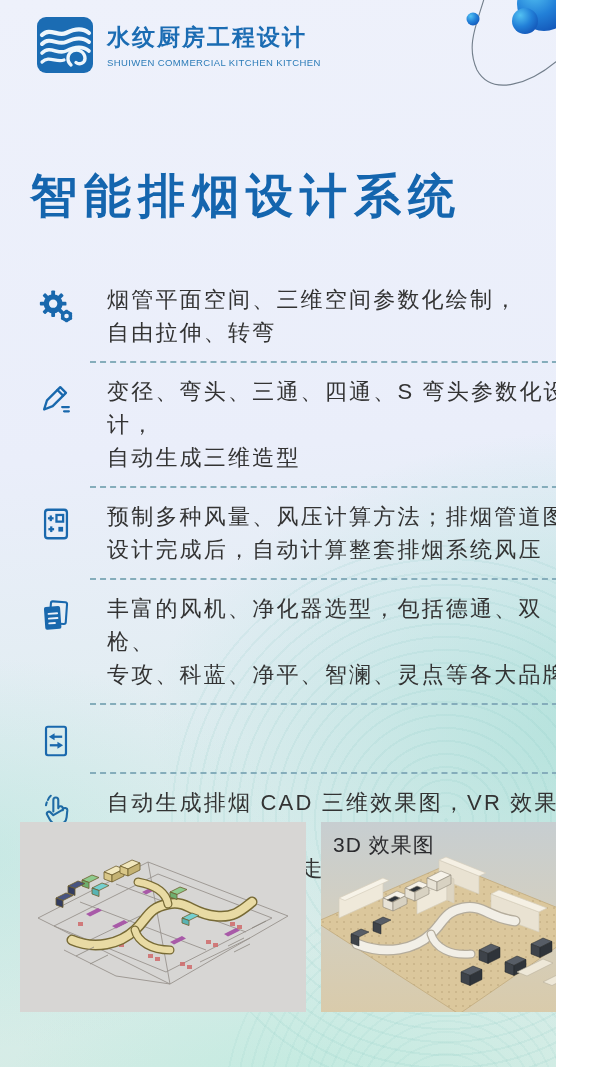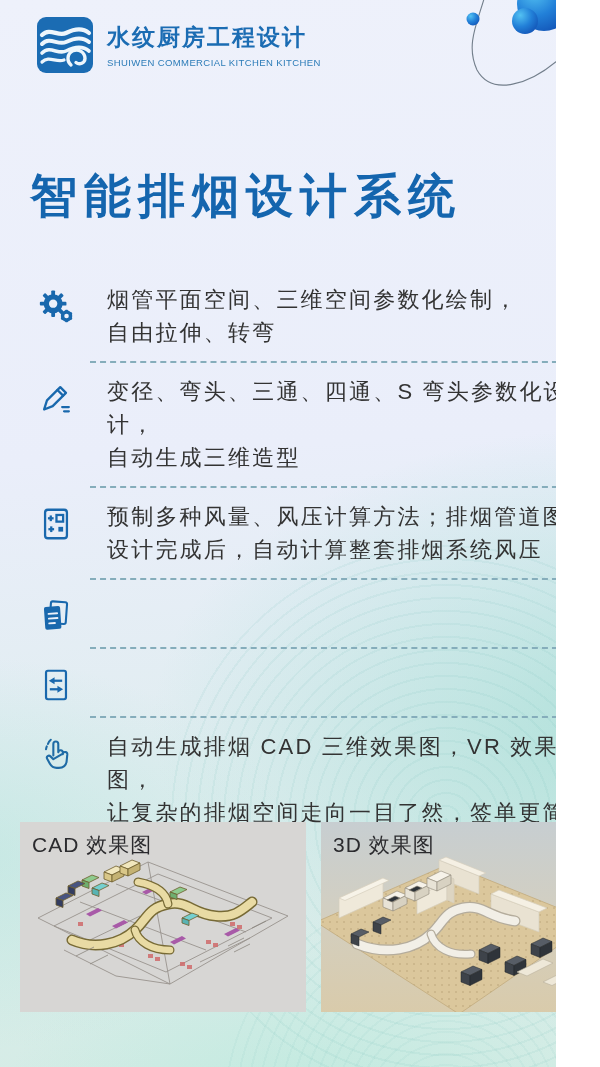--- a/index.html
+++ b/index.html
@@ -164,20 +164,22 @@
         <svg viewBox="0 0 40 40">
           <rect x="14" y="5" width="17" height="23" rx="2" fill="none" stroke="#1968ad" stroke-width="2.2" transform="rotate(4 22 16)"></rect>
           <rect x="8" y="10" width="17" height="24" rx="2" fill="#1968ad" transform="rotate(-4 16 22)"></rect>
           <g stroke="#edf1fa" stroke-width="2" stroke-linecap="round">
             <path d="M12.5 17.5 h9" transform="rotate(-4 16 22)"></path>
             <path d="M12.5 22.5 h9" transform="rotate(-4 16 22)"></path>
             <path d="M12.5 27.5 h6" transform="rotate(-4 16 22)"></path>
           </g>
         </svg>
       </span>
+      <div class="f-text">丰富的风机、净化器选型，包括德通、双枪、
+专攻、科蓝、净平、智澜、灵点等各大品牌</div>
     </div>
     <div class="divider"></div>
 
     <div class="feature">
       <span class="f-icon">
         <svg viewBox="0 0 40 40">
           <rect x="9.5" y="5" width="21" height="30" rx="2" fill="none" stroke="#1968ad" stroke-width="2.3"></rect>
           <g stroke="#1968ad" stroke-width="2.4">
             <path d="M17.5 15.5 h9"></path>
             <path d="M13.5 24.5 h9"></path>
@@ -280,21 +282,20 @@
           <g>
               <path d="M162 96 l10 -5 l7 2.5 l-10 5 z" fill="#74cfcf"></path>
               <path d="M162 96 l7 2.5 l0 5 l-7 -2.5 z" fill="#58b3b3"></path>
             </g>
         </g>
         <g fill="none" stroke="#8a857e" stroke-width="0.8">
           <path d="M208 124 l16 -8 M214 130 l16 -8 M232 106 l14 -7"></path>
           <path d="M56 134 l18 -9 M70 142 l18 -9"></path>
         </g>
       </svg>
-      <div class="card-label">CAD 效果图</div>
     </div>
 
     <div class="card card-3d">
       <svg viewBox="0 0 267 190" preserveAspectRatio="none">
         <defs>
           <linearGradient id="bg3d" x1="0" y1="0" x2="0" y2="1">
             <stop offset="0%" stop-color="#c7ced1"></stop>
             <stop offset="45%" stop-color="#d2cfc2"></stop>
             <stop offset="100%" stop-color="#d9cbab"></stop>
           </linearGradient>

